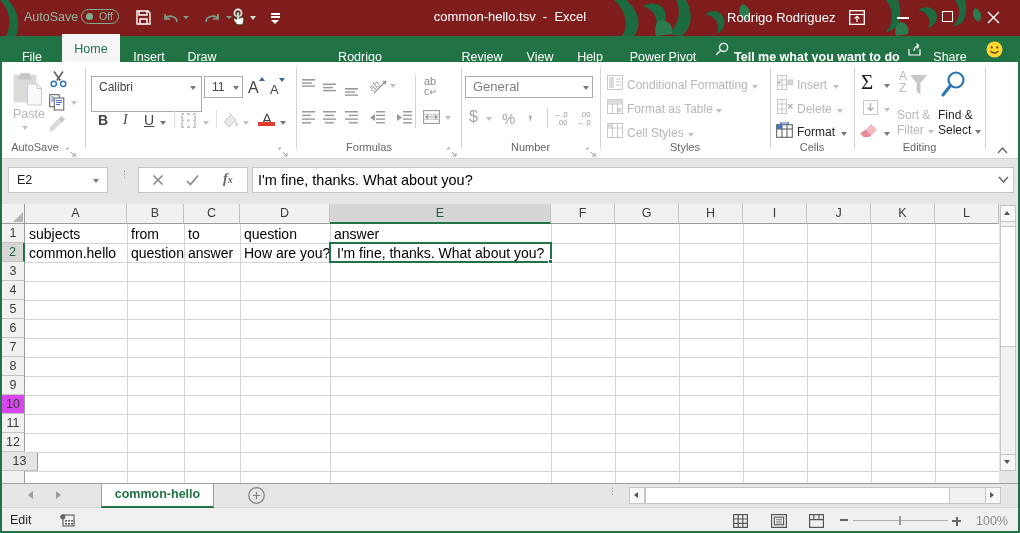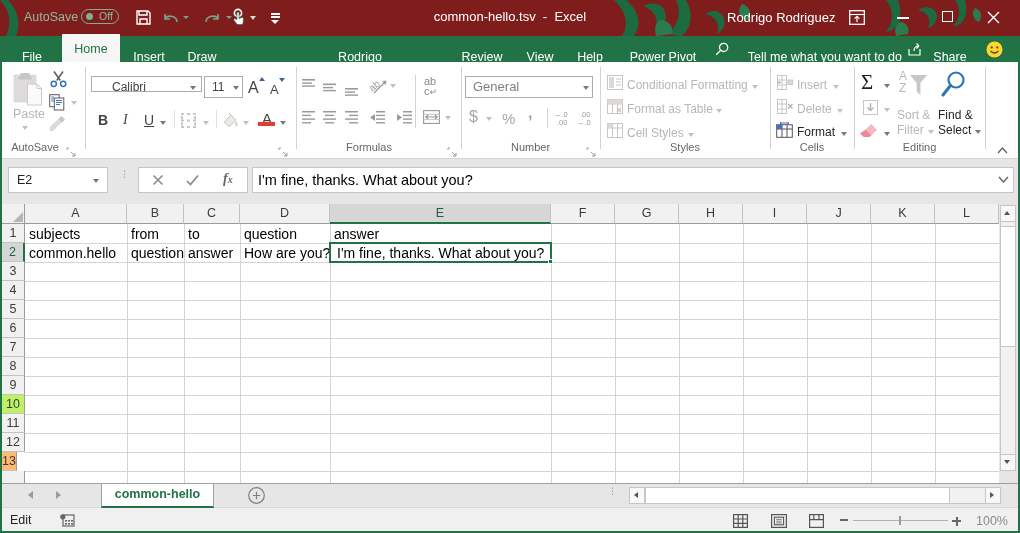--- a/index.html
+++ b/index.html
@@ -107,21 +107,21 @@
     <span class="rtab" style="left:327px;width:66px;">Rodrigo</span>
     <span class="rtab" style="left:404px;width:40px;margin-top:45px;">Data</span>
     <span class="rtab" style="left:456px;width:52px;">Review</span>
     <span class="rtab" style="left:518px;width:44px;">View</span>
     <span class="rtab" style="left:570px;width:40px;">Help</span>
     <span class="rtab" style="left:625px;width:76px;">Power Pivot</span>
     <svg class="abs" style="left:715px;top:6px" width="14" height="14" viewBox="0 0 14 14">
         <circle cx="8.6" cy="5.4" r="4.1" fill="none" stroke="#fff" stroke-width="1.3"></circle>
         <path d="M5.6 8.4 L1.2 12.8" stroke="#fff" stroke-width="1.3"></path>
       </svg>
-    <span class="rtab" style="left:734px;width:168px;text-align:right;">Tell me what you want to do</span>
+    <span class="rtab" style="left:734px;width:168px;text-align:left;font-weight:bold;">Tell me what you want to do</span>
     <svg class="abs" style="left:908px;top:7px" width="16" height="13" viewBox="0 0 16 13">
         <path d="M1 6 v6 h11 v-6 M6 8 q0-5 5-5 M11 3 l-2.5-2.5 M11 3 l-2.5 2.5" fill="none" stroke="#fff" stroke-width="1.2"></path>
       </svg>
     <span class="rtab" style="left:928px;width:44px;">Share</span>
     <svg class="abs" style="left:986px;top:5px" width="17" height="17" viewBox="0 0 17 17">
         <circle cx="8.5" cy="8.5" r="8" fill="#ffd52e"></circle>
         <circle cx="5.7" cy="6.4" r="1.1" fill="#5b4a1a"></circle>
         <circle cx="11.3" cy="6.4" r="1.1" fill="#5b4a1a"></circle>
         <path d="M4.5 10 q4 4 8 0" fill="none" stroke="#5b4a1a" stroke-width="1.2"></path>
       </svg>
@@ -159,21 +159,21 @@
     <span class="abs arr arrg" style="left:71px;top:39px;"></span>
     <svg class="abs" style="left:49px;top:54px" width="18" height="16" viewBox="0 0 18 16">
         <path d="M1 11 L8.5 3.5 l3.5 3.5 -7.5 7.5 q-3 1 -4 0z" fill="#dcd9d6"></path>
         <rect x="10" y="1" width="5" height="5" transform="rotate(45 12.5 3.5)" fill="#cac7c4"></rect>
       </svg>
     <span class="abs glabel" style="left:0px;width:70px;">AutoSave</span>
     <svg class="launcher" style="left:66px;" width="10" height="10" viewBox="0 0 10 10">
         <path d="M1 3 v-2 h2 M9 9 l-4 -4 M9 9 v-3 M9 9 h-3" stroke="#9a9a9a" fill="none"></path>
       </svg>
 
-    <div class="combo" style="left:91px;top:14px;width:111px;height:16px;line-height:20px;padding-left:20px;">Calibri</div>
+    <div class="combo" style="left:91px;top:14px;width:111px;height:36px;line-height:20px;padding-left:7px;">Calibri</div>
     <span class="abs arr" style="left:190px;top:24px;"></span>
     <div class="combo" style="left:204px;top:14px;width:39px;height:22px;line-height:20px;padding-left:7px;">11</div>
     <span class="abs arr" style="left:233px;top:24px;"></span>
     <span class="abs dk" style="left:248px;top:17px;font-size:16px;">A</span>
     <span class="abs" style="left:259px;top:15px;width:0;height:0;border-left:3px solid transparent;border-right:3px solid transparent;border-bottom:4px solid #3a66a0;"></span>
     <span class="abs dk" style="left:270px;top:20px;font-size:13px;">A</span>
     <span class="abs" style="left:279px;top:16px;width:0;height:0;border-left:3px solid transparent;border-right:3px solid transparent;border-top:4px solid #3a66a0;"></span>
     <span class="abs dk" style="left:98px;top:50px;font-size:14px;font-weight:bold;">B</span>
     <span class="abs dk" style="left:123px;top:50px;font-size:14px;font-style:italic;font-family:'Liberation Serif',serif;">I</span>
     <span class="abs dk" style="left:144px;top:50px;font-size:14px;text-decoration:underline;">U</span>
@@ -425,24 +425,24 @@
     <div class="abs" style="left:935px;top:0;width:64px;height:20px;background:#f1f1f1;border-right:1px solid #c3c3c3;border-bottom:1px solid #9b9b9b;color:#3b3b3b;font-size:12.5px;text-align:center;line-height:19px;">L</div>
     <div class="abs" style="left:2px;top:20px;width:23px;height:19px;background:#f1f1f1;border-right:1px solid #9b9b9b;border-bottom:1px solid #c3c3c3;color:#3b3b3b;font-size:12.5px;text-align:center;line-height:18px;">1</div>
     <div class="abs" style="left:2px;top:39px;width:23px;height:19px;background:#d6d6d6;border-right:2px solid #217346;border-bottom:1px solid #c3c3c3;color:#1e6040;font-size:12.5px;text-align:center;line-height:18px;">2</div>
     <div class="abs" style="left:2px;top:58px;width:23px;height:19px;background:#f1f1f1;border-right:1px solid #9b9b9b;border-bottom:1px solid #c3c3c3;color:#3b3b3b;font-size:12.5px;text-align:center;line-height:18px;">3</div>
     <div class="abs" style="left:2px;top:77px;width:23px;height:19px;background:#f1f1f1;border-right:1px solid #9b9b9b;border-bottom:1px solid #c3c3c3;color:#3b3b3b;font-size:12.5px;text-align:center;line-height:18px;">4</div>
     <div class="abs" style="left:2px;top:96px;width:23px;height:19px;background:#f1f1f1;border-right:1px solid #9b9b9b;border-bottom:1px solid #c3c3c3;color:#3b3b3b;font-size:12.5px;text-align:center;line-height:18px;">5</div>
     <div class="abs" style="left:2px;top:115px;width:23px;height:19px;background:#f1f1f1;border-right:1px solid #9b9b9b;border-bottom:1px solid #c3c3c3;color:#3b3b3b;font-size:12.5px;text-align:center;line-height:18px;">6</div>
     <div class="abs" style="left:2px;top:134px;width:23px;height:19px;background:#f1f1f1;border-right:1px solid #9b9b9b;border-bottom:1px solid #c3c3c3;color:#3b3b3b;font-size:12.5px;text-align:center;line-height:18px;">7</div>
     <div class="abs" style="left:2px;top:153px;width:23px;height:19px;background:#f1f1f1;border-right:1px solid #9b9b9b;border-bottom:1px solid #c3c3c3;color:#3b3b3b;font-size:12.5px;text-align:center;line-height:18px;">8</div>
     <div class="abs" style="left:2px;top:172px;width:23px;height:19px;background:#f1f1f1;border-right:1px solid #9b9b9b;border-bottom:1px solid #c3c3c3;color:#3b3b3b;font-size:12.5px;text-align:center;line-height:18px;">9</div>
-    <div class="abs" style="left:2px;top:191px;width:23px;height:19px;background:#bef264;border-right:1px solid #9b9b9b;border-bottom:1px solid #c3c3c3;color:#3b3b3b;font-size:12.5px;text-align:center;line-height:18px;">10</div>
+    <div class="abs" style="left:2px;top:191px;width:23px;height:19px;background:#d946ef;border-right:1px solid #9b9b9b;border-bottom:1px solid #c3c3c3;color:#3b3b3b;font-size:12.5px;text-align:center;line-height:18px;">10</div>
     <div class="abs" style="left:2px;top:210px;width:23px;height:19px;background:#f1f1f1;border-right:1px solid #9b9b9b;border-bottom:1px solid #c3c3c3;color:#3b3b3b;font-size:12.5px;text-align:center;line-height:18px;">11</div>
     <div class="abs" style="left:2px;top:229px;width:23px;height:19px;background:#f1f1f1;border-right:1px solid #9b9b9b;border-bottom:1px solid #c3c3c3;color:#3b3b3b;font-size:12.5px;text-align:center;line-height:18px;">12</div>
-    <div class="abs" style="left:2px;top:248px;width:15px;height:19px;background:#fdba74;border-right:1px solid #9b9b9b;border-bottom:1px solid #c3c3c3;color:#3b3b3b;font-size:12.5px;text-align:center;line-height:18px;">13</div>
+    <div class="abs" style="left:2px;top:248px;width:36px;height:19px;background:#e5e5e5;border-right:1px solid #9b9b9b;border-bottom:1px solid #c3c3c3;color:#3b3b3b;font-size:12.5px;text-align:center;line-height:18px;">13</div>
     <div class="abs" style="left:2px;top:267px;width:23px;height:12px;background:#f1f1f1;border-right:1px solid #9b9b9b;"></div>
     <div class="abs" style="left:127px;top:20px;width:1px;height:259px;background:#d4d4d4;"></div>
     <div class="abs" style="left:184px;top:20px;width:1px;height:259px;background:#d4d4d4;"></div>
     <div class="abs" style="left:240px;top:20px;width:1px;height:259px;background:#d4d4d4;"></div>
     <div class="abs" style="left:330px;top:20px;width:1px;height:259px;background:#d4d4d4;"></div>
     <div class="abs" style="left:551px;top:20px;width:1px;height:259px;background:#d4d4d4;"></div>
     <div class="abs" style="left:615px;top:20px;width:1px;height:259px;background:#d4d4d4;"></div>
     <div class="abs" style="left:679px;top:20px;width:1px;height:259px;background:#d4d4d4;"></div>
     <div class="abs" style="left:743px;top:20px;width:1px;height:259px;background:#d4d4d4;"></div>
     <div class="abs" style="left:807px;top:20px;width:1px;height:259px;background:#d4d4d4;"></div>

